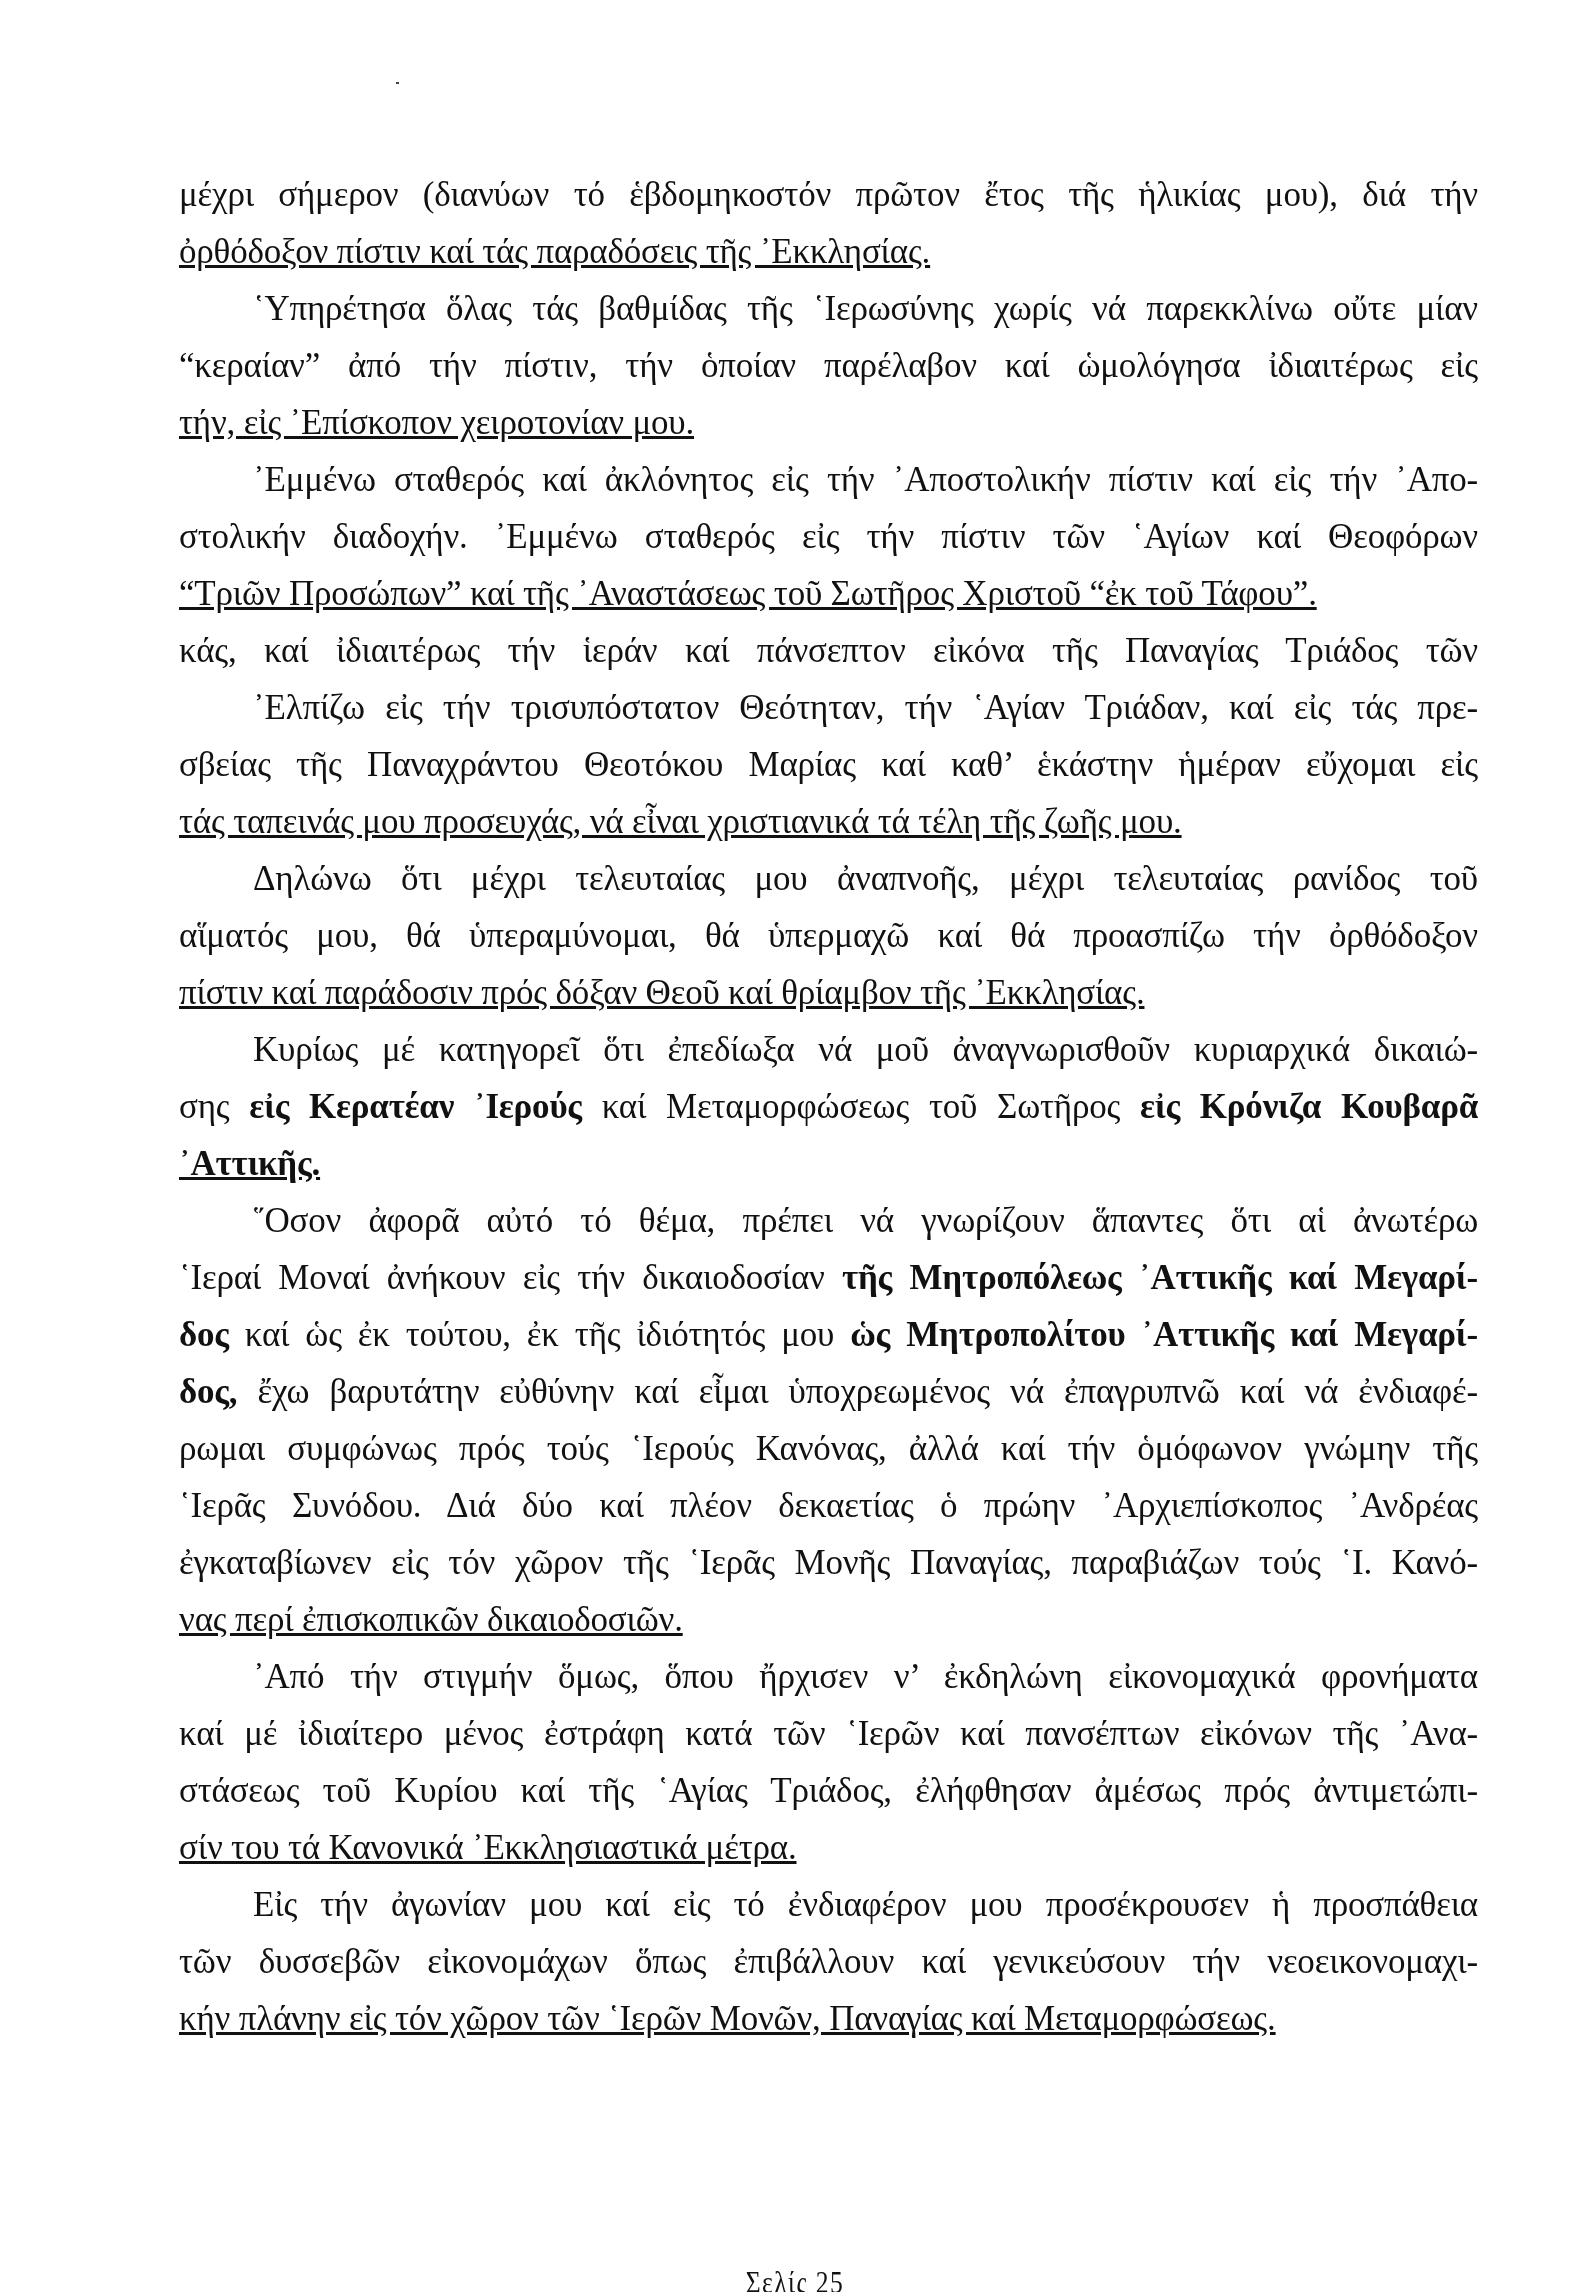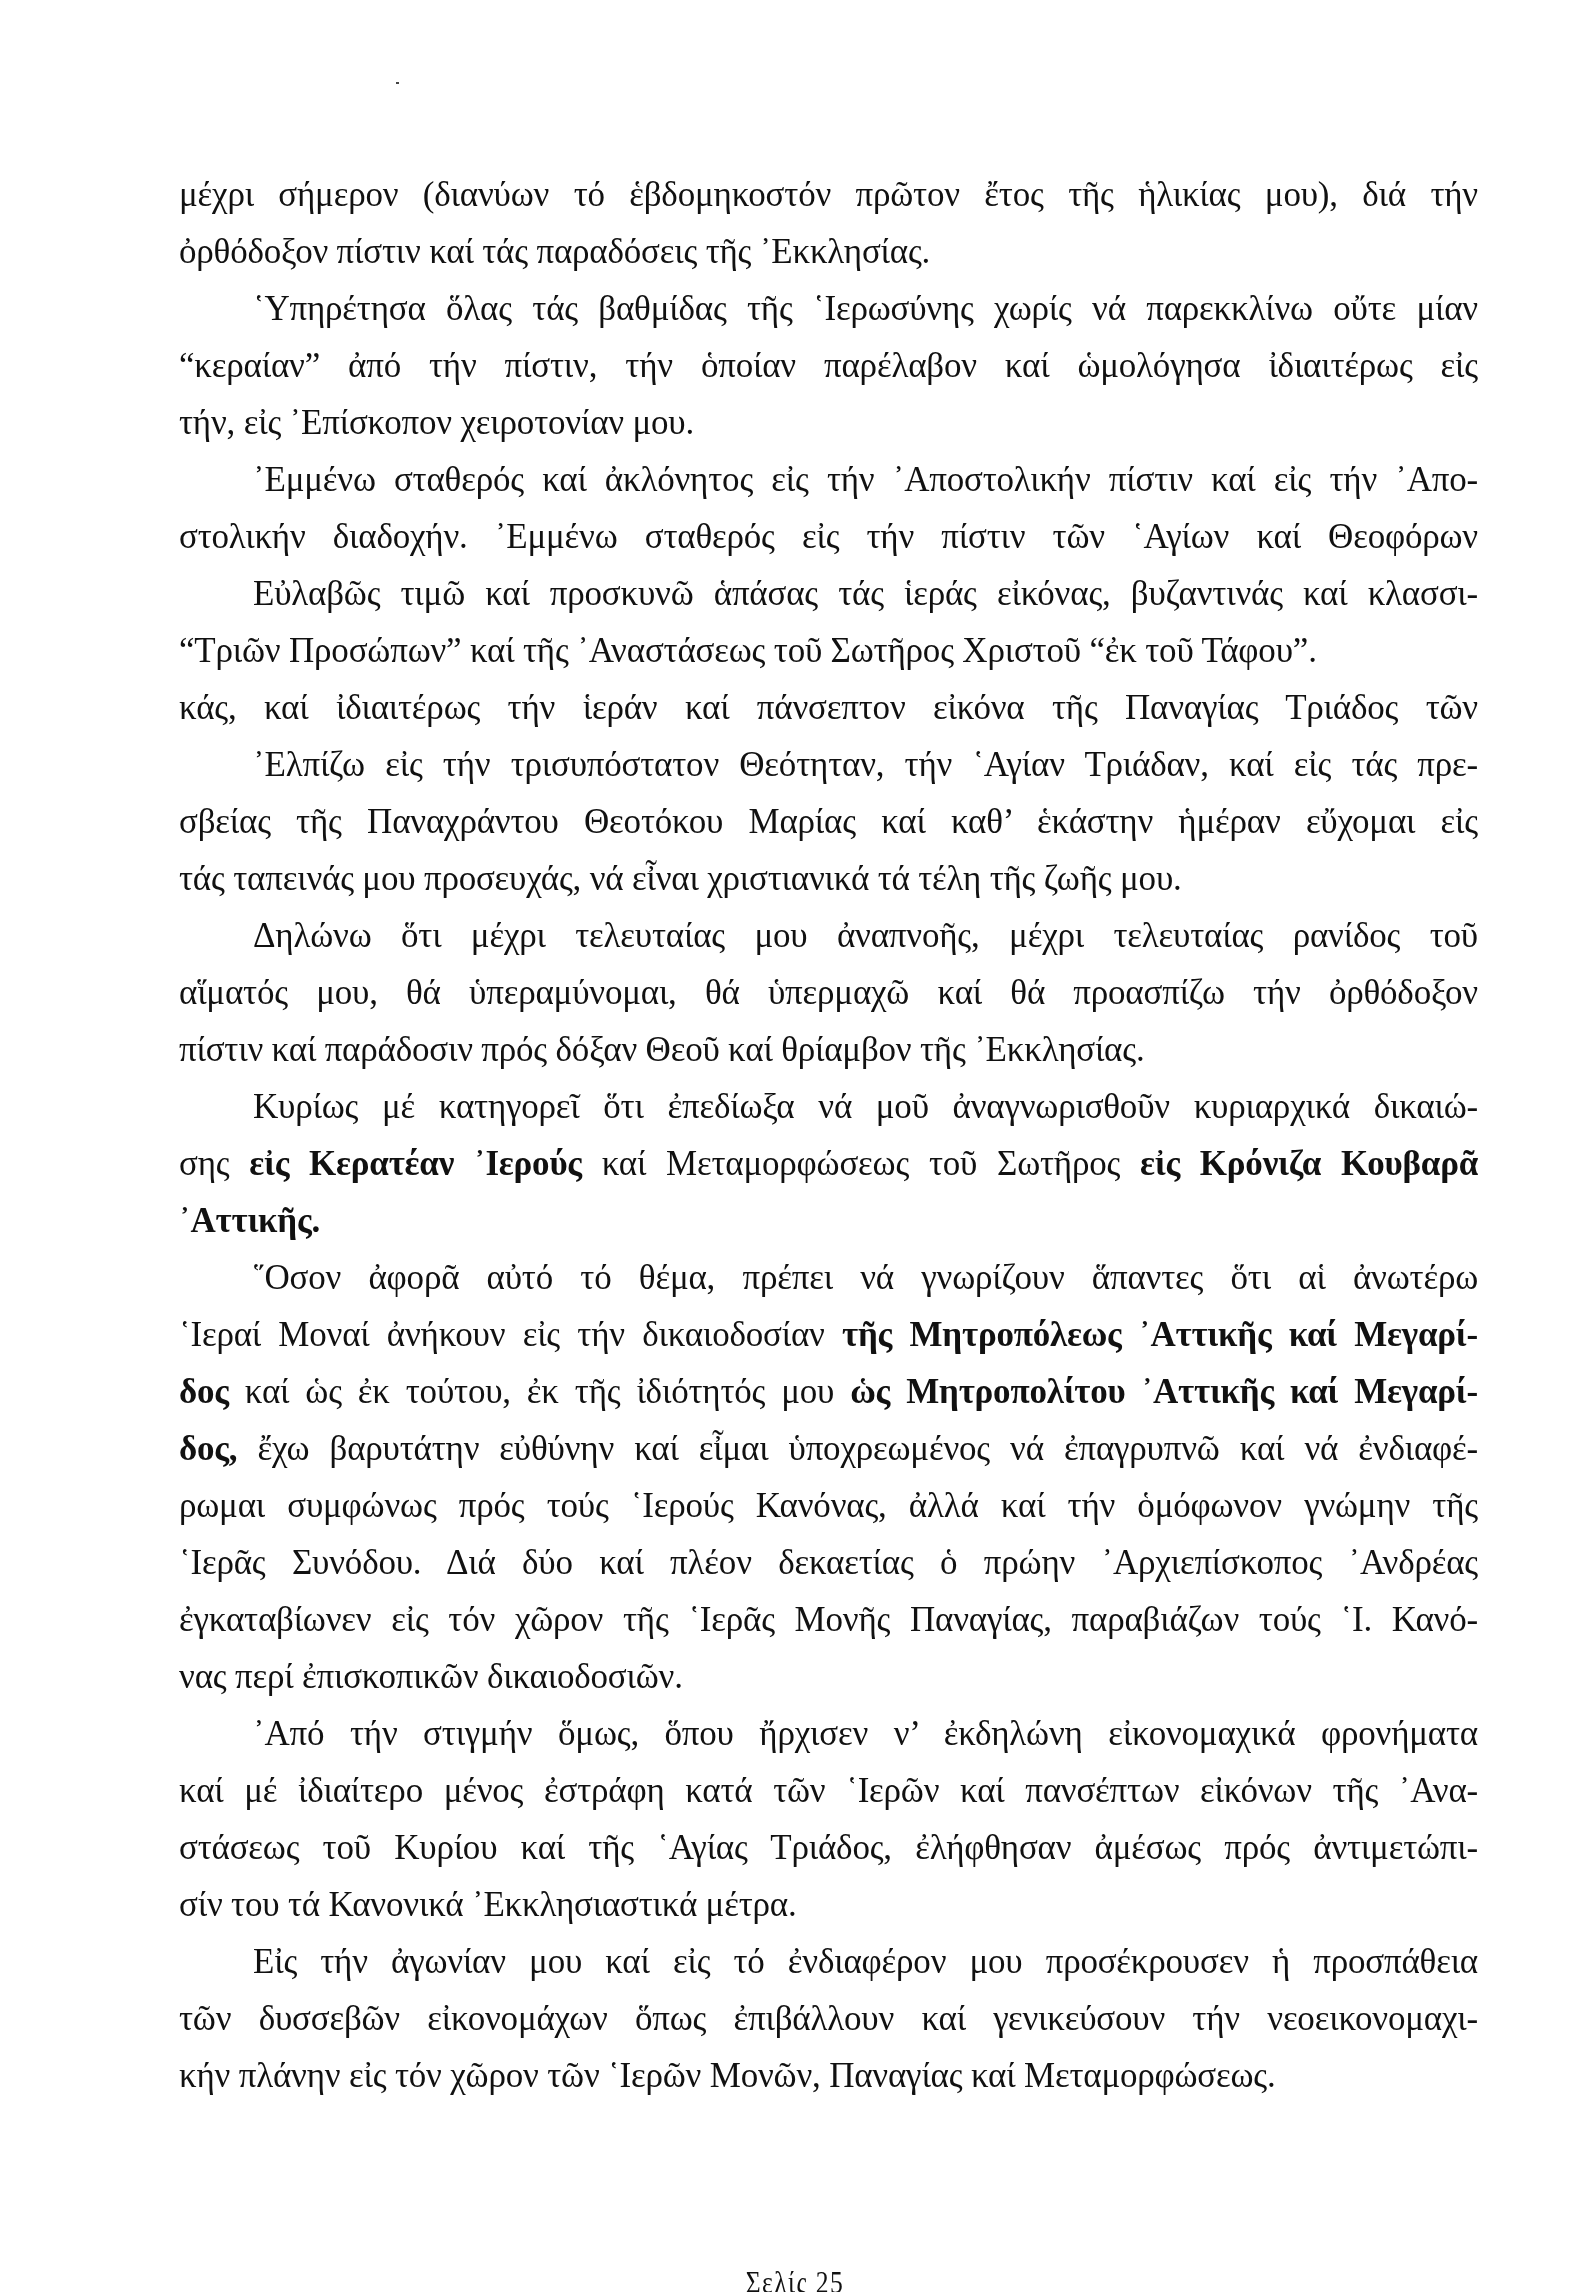--- a/index.html
+++ b/index.html
@@ -11,21 +11,21 @@
   .speck { position: absolute; left: 396px; top: 82px; width: 2.7px; height: 1.8px; background: #444; }
   .body-text {
     position: absolute; left: 179px; top: 166px; width: 1299px;
     font-family: "Liberation Serif", "DejaVu Serif", serif;
     font-size: 35px; line-height: 57px; letter-spacing: -0.2px;
   }
   .line {
     display: block; height: 57px; white-space: nowrap;
     text-align: justify; text-align-last: justify;
   }
-  .line.last { text-align-last: left; }
+  .line.last { text-align-last: left; text-decoration: underline; }
   .line.indent { padding-left: 74px; }
   .b { font-weight: bold; }
   .footer {
     position: absolute; left: 0; width: 1590px; top: 2264px; text-align: center;
     font-family: "Liberation Serif", "DejaVu Serif", serif;
     font-size: 32px; color: #111; transform: scaleX(0.8); transform-origin: center;
     letter-spacing: 1.8px;
   }
 </style>
 </head>
@@ -41,21 +41,20 @@
       <div>
         <span class="line indent"><span>῾Υπηρέτησα ὅλας τάς βαθμίδας τῆς ῾Ιερωσύνης χωρίς νά παρεκκλίνω οὔτε μίαν</span></span>
         <span class="line"><span>“κεραίαν” ἀπό τήν πίστιν, τήν ὁποίαν παρέλαβον καί ὡμολόγησα ἰδιαιτέρως εἰς</span></span>
         <span class="line last"><span>τήν, εἰς ᾿Επίσκοπον χειροτονίαν μου.</span></span>
       </div>
       <div>
         <span class="line indent"><span>᾿Εμμένω σταθερός καί ἀκλόνητος εἰς τήν ᾿Αποστολικήν πίστιν καί εἰς τήν ᾿Απο-</span></span>
         <span class="line"><span>στολικήν διαδοχήν. ᾿Εμμένω σταθερός εἰς τήν πίστιν τῶν ῾Αγίων καί Θεοφόρων</span></span>
       </div>
       <div>
-        <span class="line indent"><span>Εὐλαβῶς τιμῶ καί προσκυνῶ ἁπάσας τάς ἱεράς εἰκόνας, βυζαντινάς καί κλασσι-</span></span>
         <span class="line last"><span>“Τριῶν Προσώπων” καί τῆς ᾿Αναστάσεως τοῦ Σωτῆρος Χριστοῦ “ἐκ τοῦ Τάφου”.</span></span>
         <span class="line"><span>κάς, καί ἰδιαιτέρως τήν ἱεράν καί πάνσεπτον εἰκόνα τῆς Παναγίας Τριάδος τῶν</span></span>
       </div>
       <div>
         <span class="line indent"><span>᾿Ελπίζω εἰς τήν τρισυπόστατον Θεότηταν, τήν ῾Αγίαν Τριάδαν, καί εἰς τάς πρε-</span></span>
         <span class="line"><span>σβείας τῆς Παναχράντου Θεοτόκου Μαρίας καί καθ’ ἑκάστην ἡμέραν εὔχομαι εἰς</span></span>
         <span class="line last"><span>τάς ταπεινάς μου προσευχάς, νά εἶναι χριστιανικά τά τέλη τῆς ζωῆς μου.</span></span>
       </div>
       <div>
         <span class="line indent"><span>Δηλώνω ὅτι μέχρι τελευταίας μου ἀναπνοῆς, μέχρι τελευταίας ρανίδος τοῦ</span></span>

